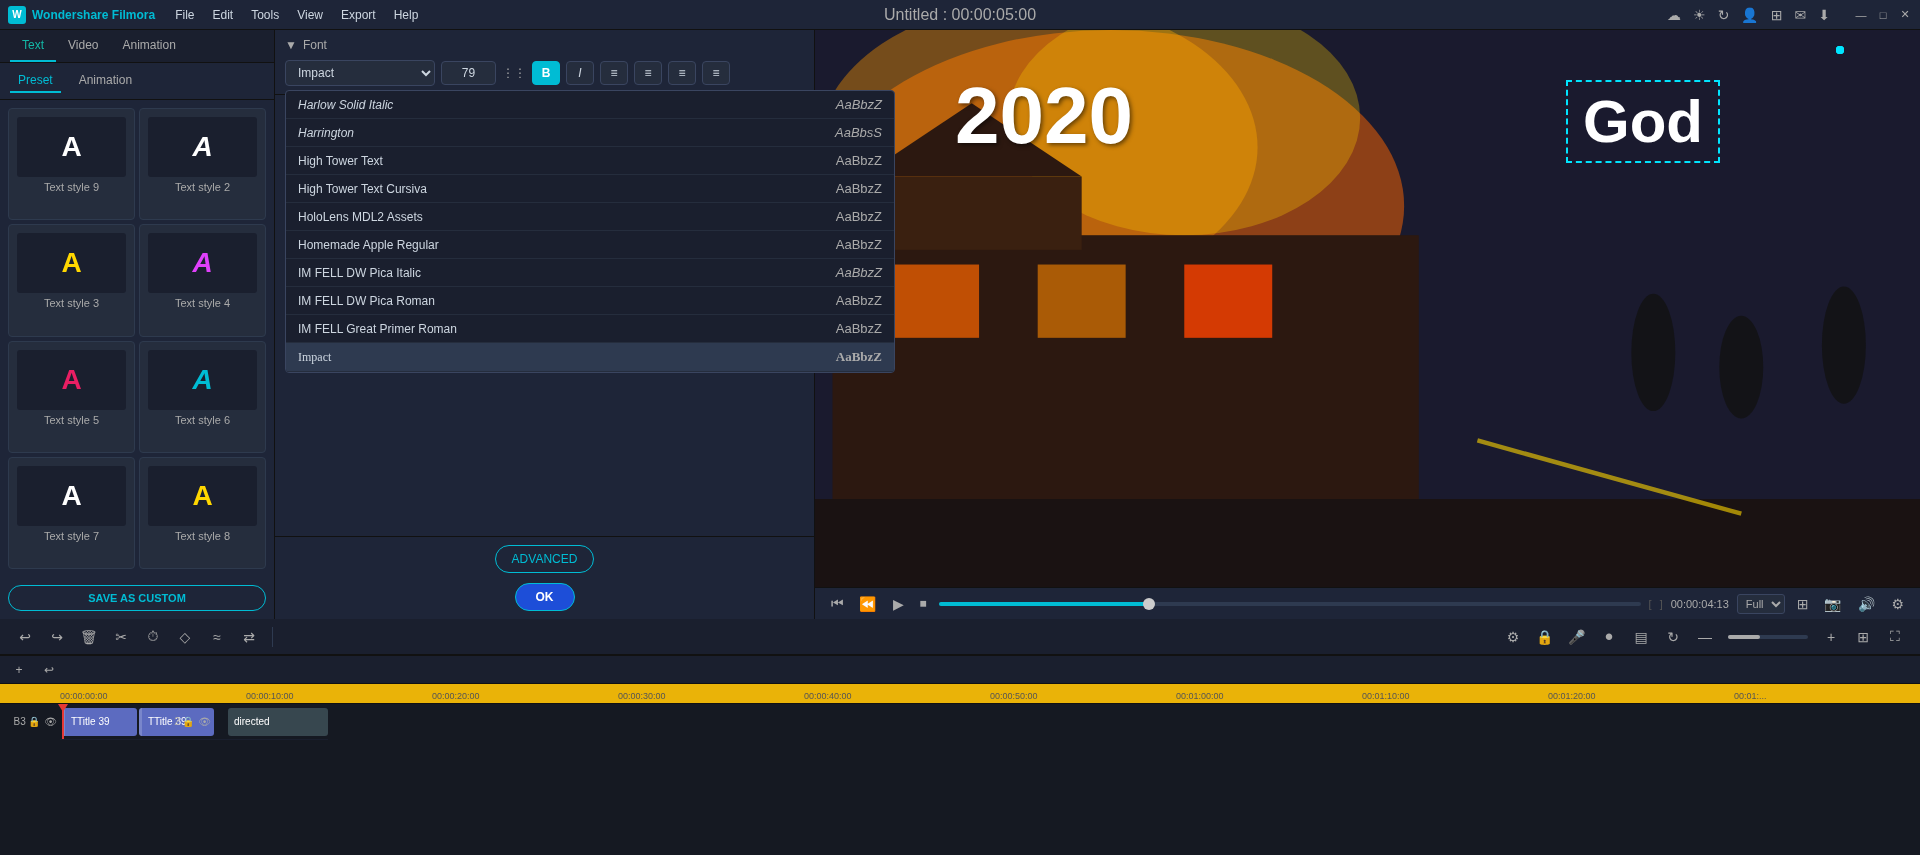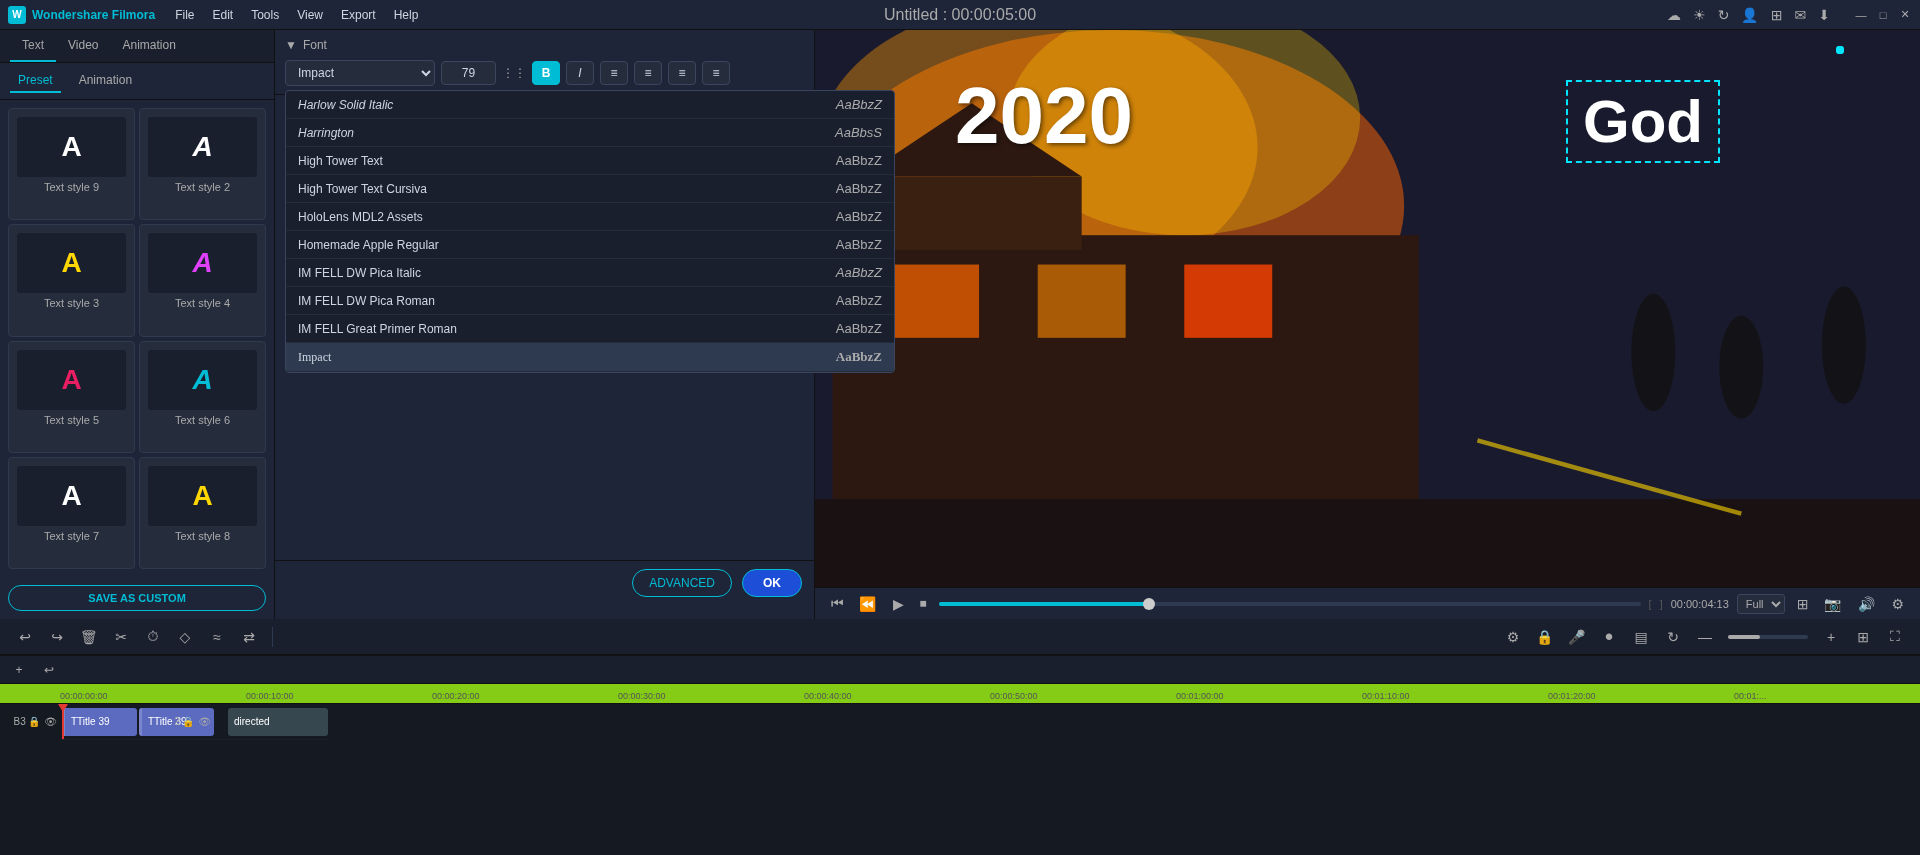--- a/index.html
+++ b/index.html
@@ -101,21 +101,21 @@
       padding: 0 10px;
     }
     .tab {
       padding: 8px 12px;
       cursor: pointer;
       color: #aaa;
       font-size: 12px;
       border-bottom: 2px solid transparent;
     }
     .tab.active {
-      color: #a3a3a3;
+      color: #14b8a6;
       border-bottom: 2px solid #00bcd4;
     }
     .sub-tab-bar {
       display: flex;
       background: #1e2538;
       padding: 6px 10px;
       gap: 10px;
       border-bottom: 1px solid #111;
     }
     .sub-tab {
@@ -482,21 +482,21 @@
       border: none;
       color: #aaa;
       cursor: pointer;
       display: flex;
       align-items: center;
       justify-content: center;
       font-size: 12px;
     }
     .timeline-ruler {
       height: 20px;
-      background: #84cc16;
+      background: #eab308;
       border-bottom: 1px solid #111;
       display: flex;
       align-items: center;
       position: relative;
       overflow: hidden;
     }
     .ruler-marks {
       display: flex;
       align-items: flex-end;
       height: 100%;
@@ -759,21 +759,21 @@
           <span>IM FELL Great Primer Roman</span>
           <span class="font-preview">AaBbzZ</span>
         </div>
         <div class="font-row selected">
           <span style="font-family:Impact;">Impact</span>
           <span class="font-preview" style="font-family:Impact;font-weight:bold;">AaBbzZ</span>
         </div>
       </div>
     </div>
 
-    <div class="action-buttons" style="position:absolute;bottom:14px;left:0;right:0;">
+    <div class="action-buttons" style="position:absolute;bottom:0;left:0;right:0;flex-direction:column;">
       <button class="btn-advanced">ADVANCED</button>
       <button class="btn-ok">OK</button>
     </div>
   </div>
 
   <div class="preview-area">
     <div class="preview-video">
 
       <div class="preview-video-bg"></div>
       <div class="fire-overlay"></div>

